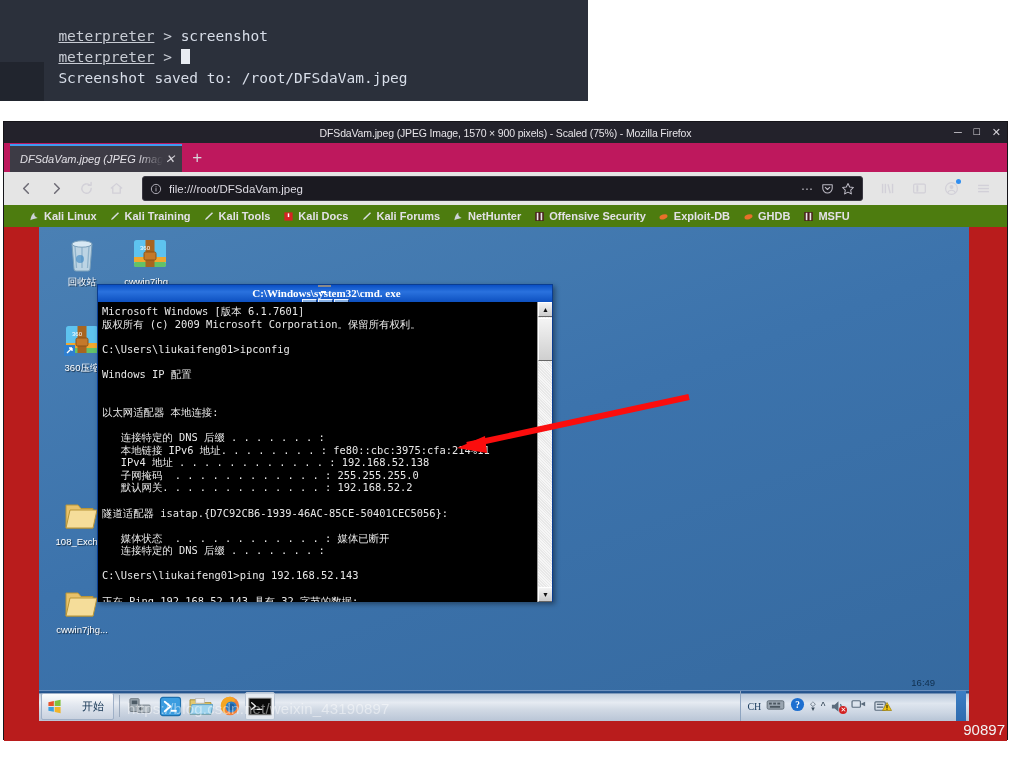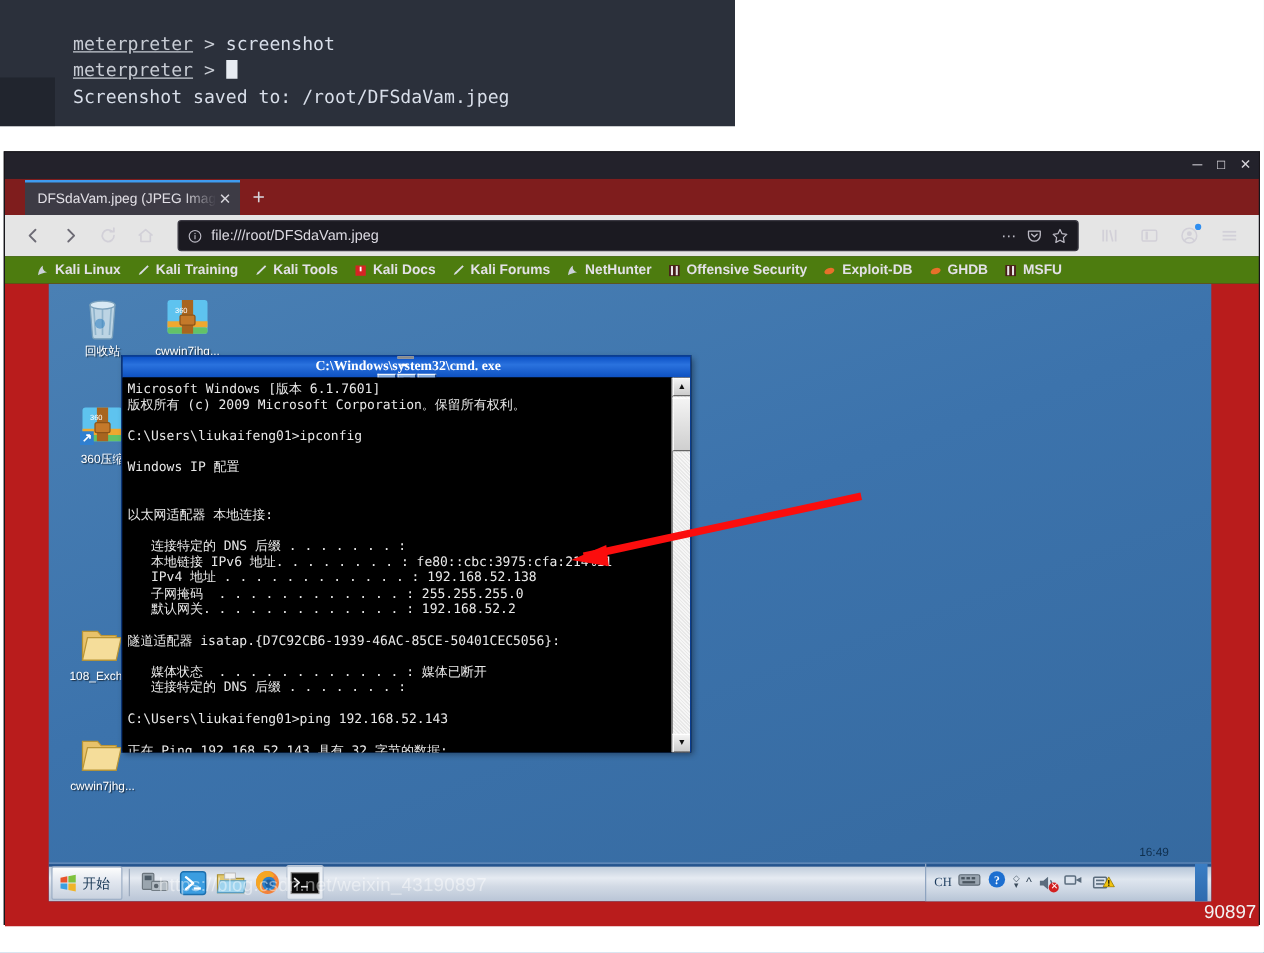--- a/index.html
+++ b/index.html
@@ -52,22 +52,23 @@
     white-space: nowrap;
   }
   .ff-wctl {
     position: absolute; right: 6px; top: 0; height: 21px;
     display: flex; align-items: center; gap: 11px;
   }
   .ff-wctl span { color:#d5d3d9; font-size: 11px; line-height: 1; cursor: default; }
 
   
   .ff-tabstrip {
-    height: 29px; background: #7f1d1d; display: flex; align-items: flex-end;
-    padding-left: 16px;
+    height: 29px; background: #be185d; display: flex; align-items: flex-end;
+    padding-left: 6px;
+    font-style: italic;
   }
   .ff-tab {
     width: 172px; height: 28px; background: #3d3b45;
     border-top: 2px solid #3f9cf0;
     display: flex; align-items: center; padding: 0 7px 0 10px;
     position: relative;
   }
   .ff-tab-label {
     font-size: 11px; color: #e2e0e6; white-space: nowrap; overflow: hidden;
     flex: 1;
@@ -206,21 +207,21 @@
   .wtb {
     position: absolute; left: 0; bottom: 0; width: 930px; height: 31px;
     background: linear-gradient(to bottom,#2b5c94 0%,#23528c 6%,#c3cfdd 10%,#e6ebf2 38%,#d2dae5 60%,#b9c5d6 100%);
     border-top: 1px solid #6c90bd;
     display:flex; align-items:center;
   }
   .wtb-start {
     margin-left: 2px; height: 27px; padding: 0 9px 0 5px;
     background: linear-gradient(to bottom,#fdfdfd,#e2e7ef 45%,#c9d2df);
     border: 1px solid #9fb0c7; border-radius: 2px;
-    display:flex; align-items:center; gap:4px;
+    display:flex; align-items:center; gap:20px;
     font-size: 11px; color:#10304f;
   }
   .wtb-sep { width: 1px; height: 22px; background:#9aa9bd; margin: 0 5px; }
   .wtb-qi {
     width: 30px; height: 28px; display:flex; align-items:center; justify-content:center;
   }
   .wtb-qi.active { background: rgba(255,255,255,.55); border:1px solid #b8c4d4; border-radius:2px; }
   .wtb-tray {
     margin-left:auto; height: 31px; display:flex; align-items:center;
     padding: 0 3px 0 6px; gap: 5px;
@@ -259,20 +260,21 @@
     </div>
     <div class="mp-line">
       <span class="mp-cmd">Screenshot saved to: /root/DFSdaVam.jpeg</span>
     </div>
     <div class="mp-smudge"></div>
   </div>
 
   <div class="ff-win">
 
     <div class="ff-titlebar">
+      <div class="ff-title">DFSdaVam.jpeg (JPEG Image, 1570 × 900 pixels) - Scaled (75%) - Mozilla Firefox</div>
       <div class="ff-wctl">
         <span>─</span>
         <span style="font-size:9px;">☐</span>
         <span>✕</span>
       </div>
     </div>
 
     <div class="ff-tabstrip">
       <div class="ff-tab">
         <span class="ff-tab-label">DFSdaVam.jpeg (JPEG Imag</span>

